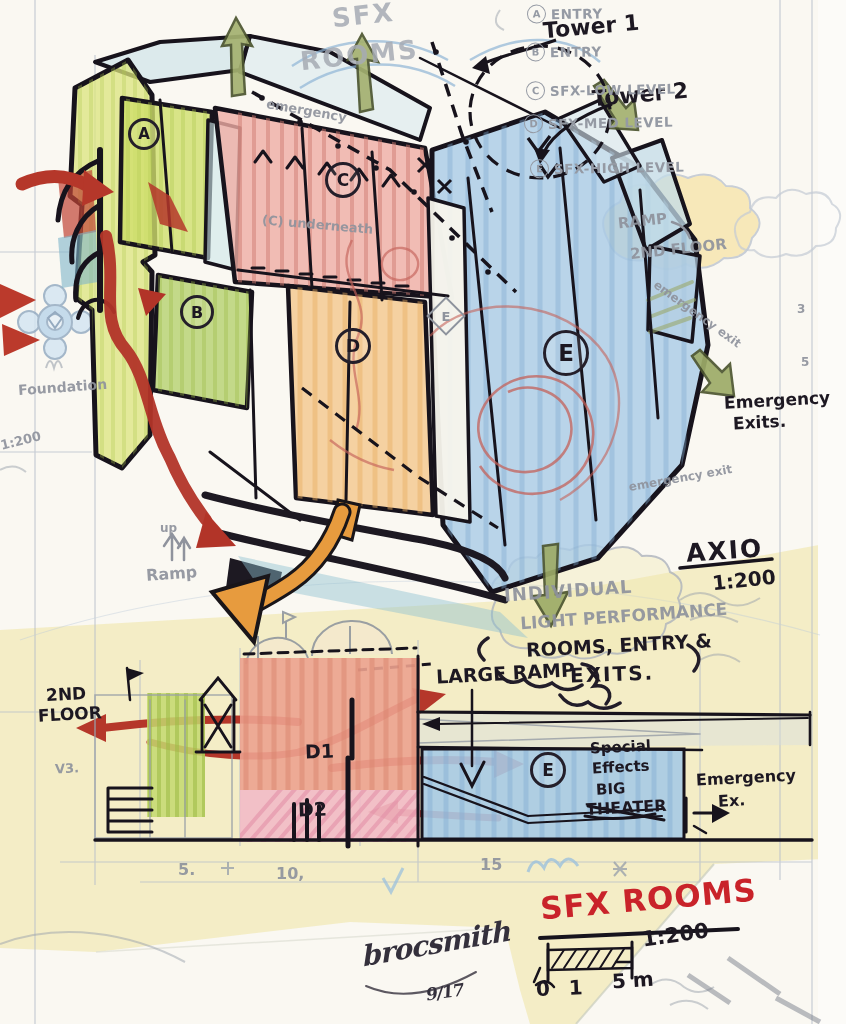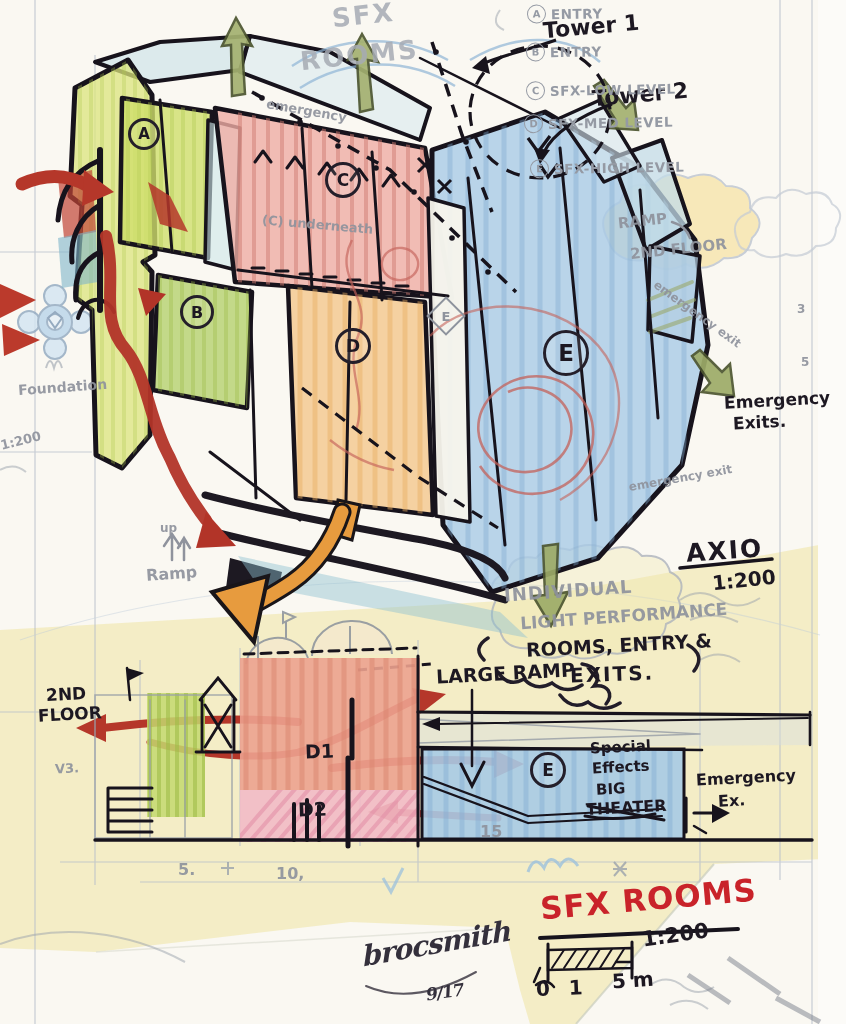--- a/index.html
+++ b/index.html
@@ -358,21 +358,21 @@
   <div class="lbl marker" style="left:590px;top:740px;transform:rotate(-3deg);font-size:15px">Special</div>
   <div class="lbl marker" style="left:592px;top:760px;transform:rotate(-3deg);font-size:15px">Effects</div>
   <div class="lbl marker" style="left:596px;top:782px;transform:rotate(-3deg);font-size:15px">BIG</div>
   <div class="lbl marker" style="left:586px;top:800px;transform:rotate(-3deg);font-size:16px">THEATER</div>
 
   <div class="lbl marker" style="left:696px;top:770px;transform:rotate(-3deg);font-size:16px">Emergency</div>
   <div class="lbl marker" style="left:718px;top:793px;transform:rotate(-3deg);font-size:16px">Ex.</div>
 
   <div class="lbl pencil" style="left:178px;top:862px;font-size:16px">5.</div>
   <div class="lbl pencil" style="left:276px;top:866px;font-size:16px">10,</div>
-  <div class="lbl pencil" style="left:480px;top:824px;font-size:16px">15</div>
+  <div class="lbl pencil" style="left:480px;top:857px;font-size:16px">15</div>
 
   <div class="lbl redtxt" style="left:540px;top:884px;transform:rotate(-5deg);font-size:31px;letter-spacing:1px">SFX ROOMS</div>
   <div class="lbl marker" style="left:642px;top:925px;transform:rotate(-8deg);font-size:21px">1:200</div>
   <div class="lbl marker" style="left:536px;top:978px;transform:rotate(-2deg);font-size:20px;letter-spacing:6px">0 1</div>
   <div class="lbl marker" style="left:612px;top:970px;transform:rotate(-4deg);font-size:20px">5 m</div>
 
   <div class="lbl sig" style="left:362px;top:930px;transform:rotate(-10deg) skewX(-8deg);font-size:28px">brocsmith</div>
   <div class="lbl sig" style="left:426px;top:984px;transform:rotate(-8deg);font-size:17px">9/17</div>
 
   <div class="lbl pencil" style="left:797px;top:303px;font-size:12px">3</div>

